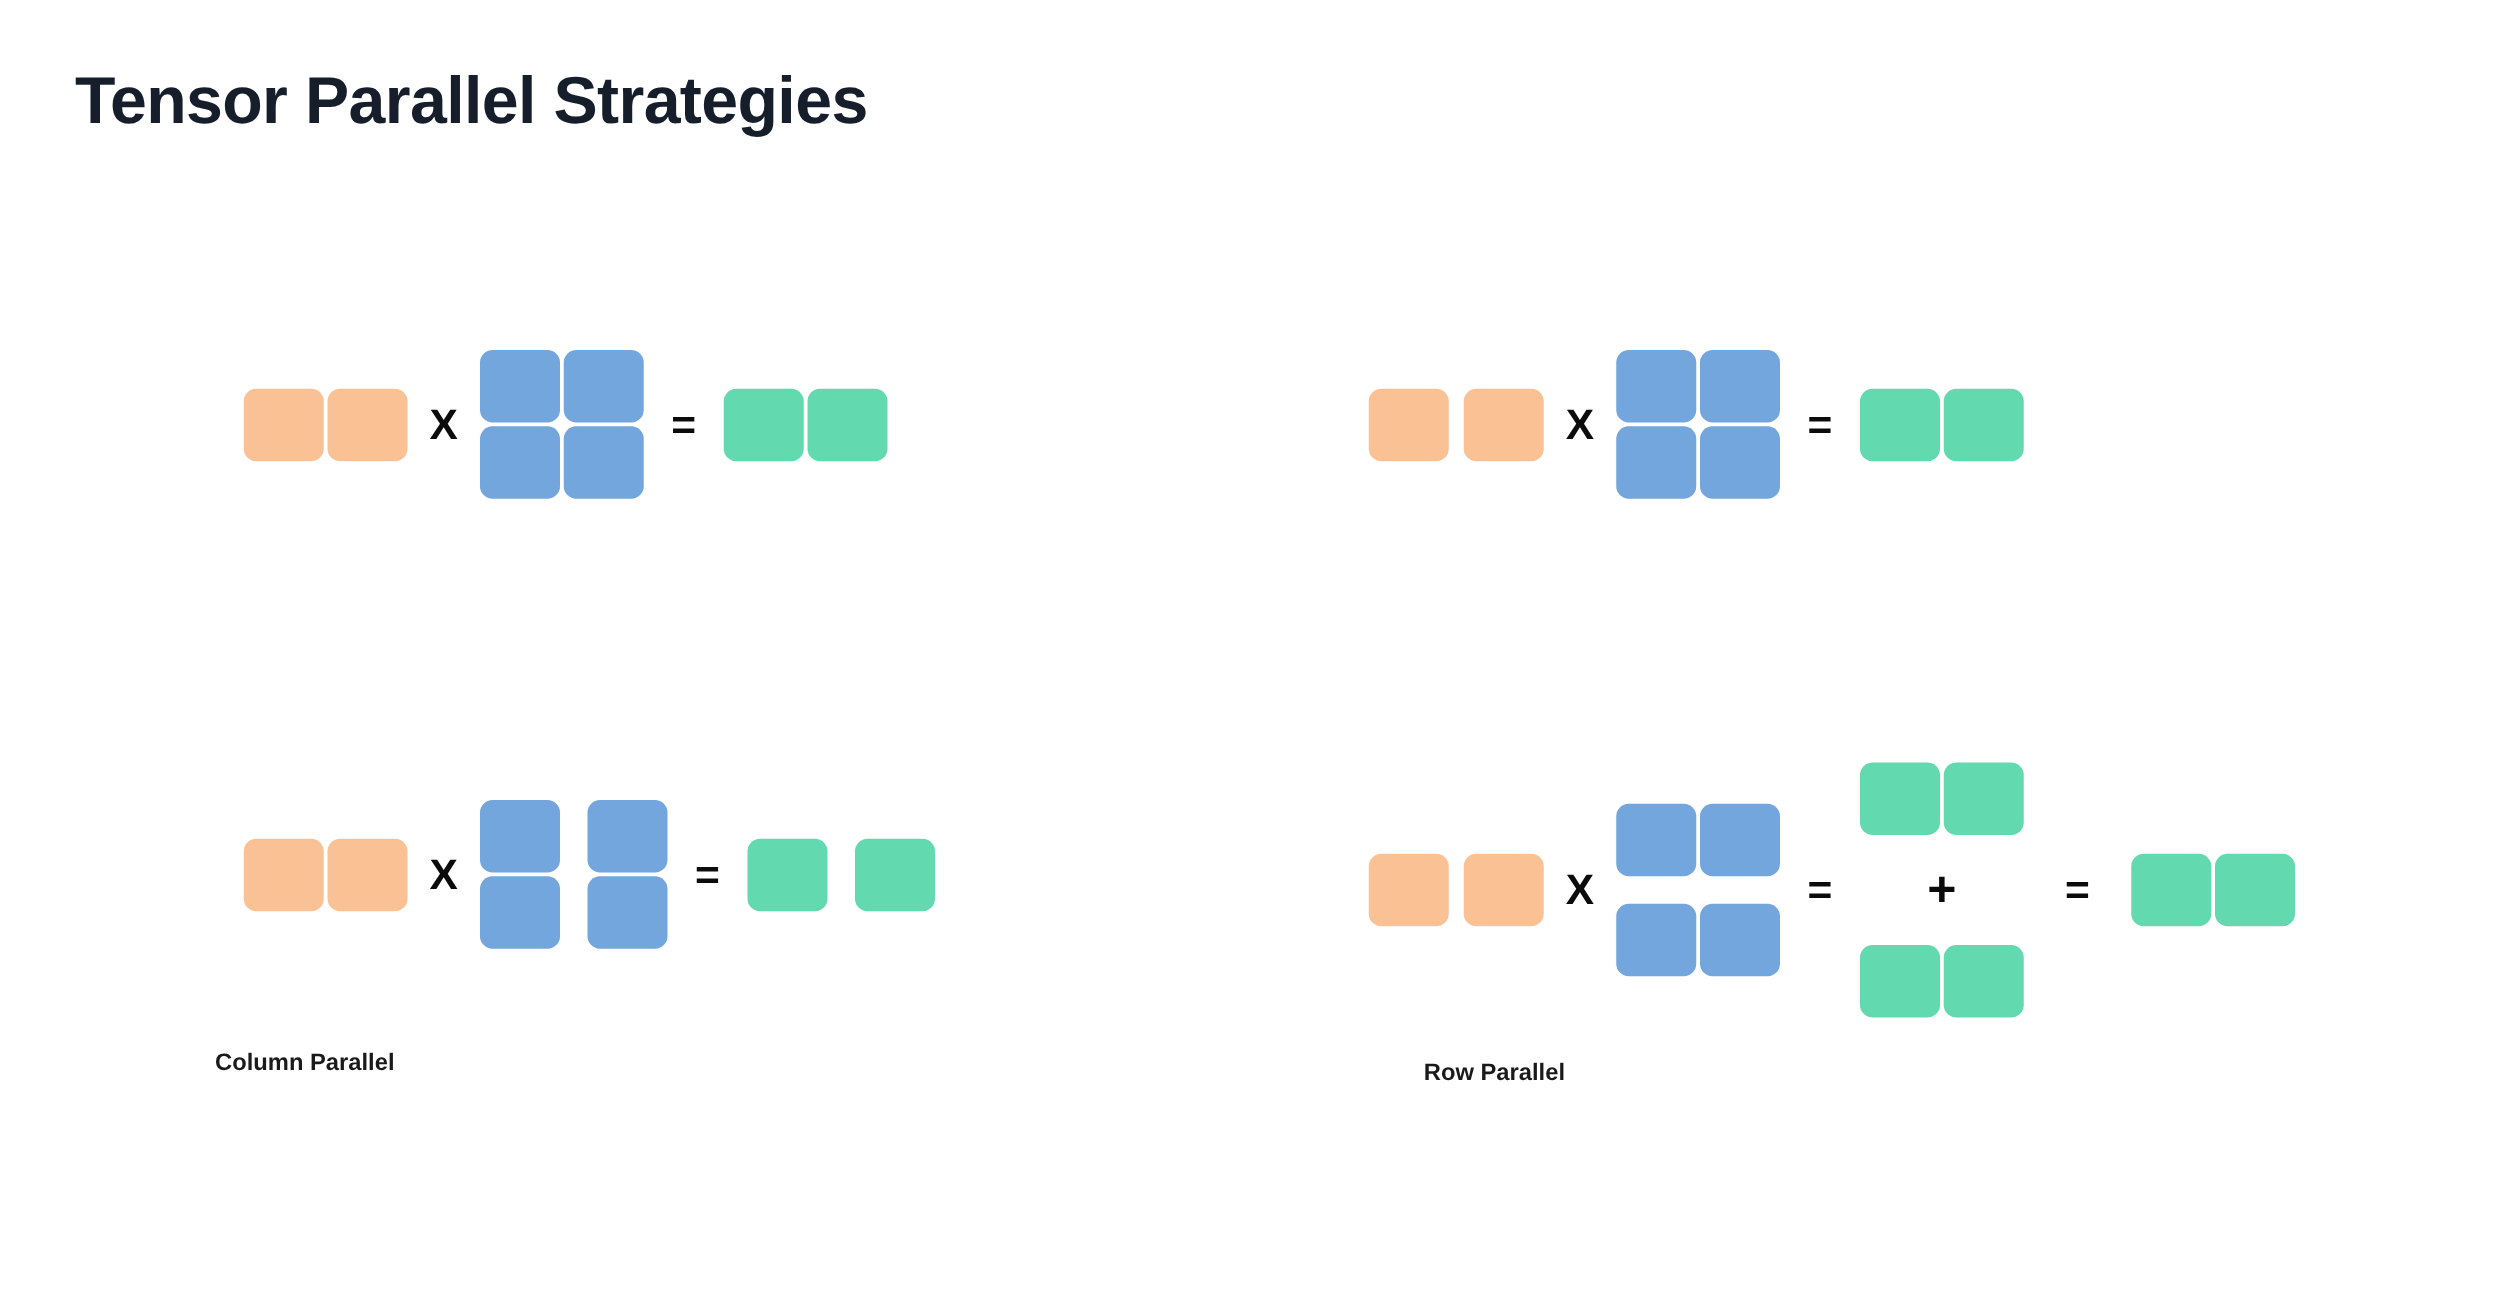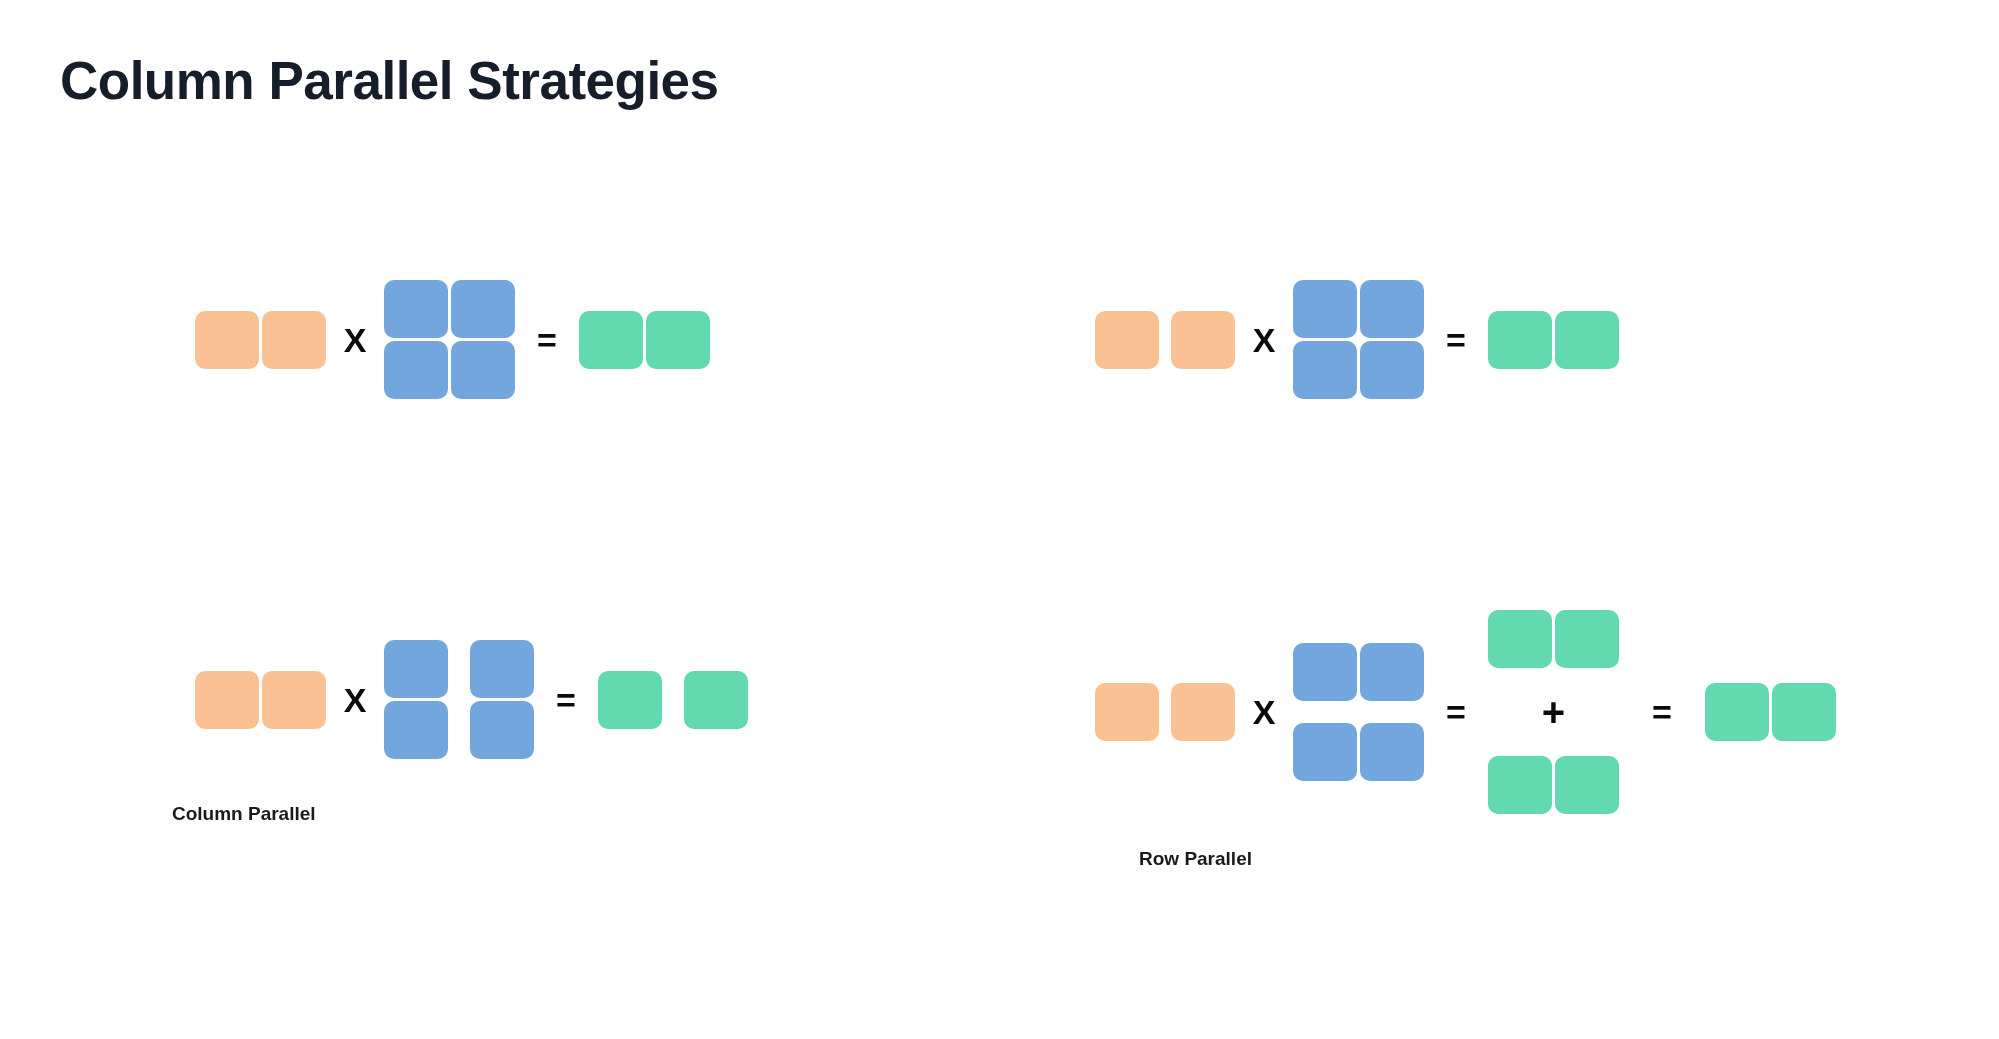--- a/index.html
+++ b/index.html
@@ -86,27 +86,27 @@
   .s-h { height: 58px; }
 
   
   .caption {
     position: absolute;
     font-size: 19px;
     font-weight: 700;
     color: #1a1a1a;
     white-space: nowrap;
   }
-  #caption-column-parallel { left: 172px;  top: 803px; }
+  #caption-column-parallel { left: 172px;  top: 840px; }
   #caption-row-parallel    { left: 1139px; top: 848px; }
 </style>
 </head>
 <body style="background: rgb(255, 255, 255);">
 
-<div id="page-title" style="color: rgb(22, 30, 43);">Column Parallel Strategies</div>
+<div id="page-title" style="color: rgb(22, 30, 43);">Tensor Parallel Strategies</div>
 
 <div class="diagram" id="diagram-column-parallel-top">
 
   <div class="row gap-tight">
     <div class="cell cell-orange s-w s-h" style="background: rgb(249, 193, 148);"></div>
     <div class="cell cell-orange s-w s-h" style="background: rgb(249, 193, 148);"></div>
   </div>
 
   <div class="op op-x" style="color: rgb(11, 11, 11);">X</div>
 

